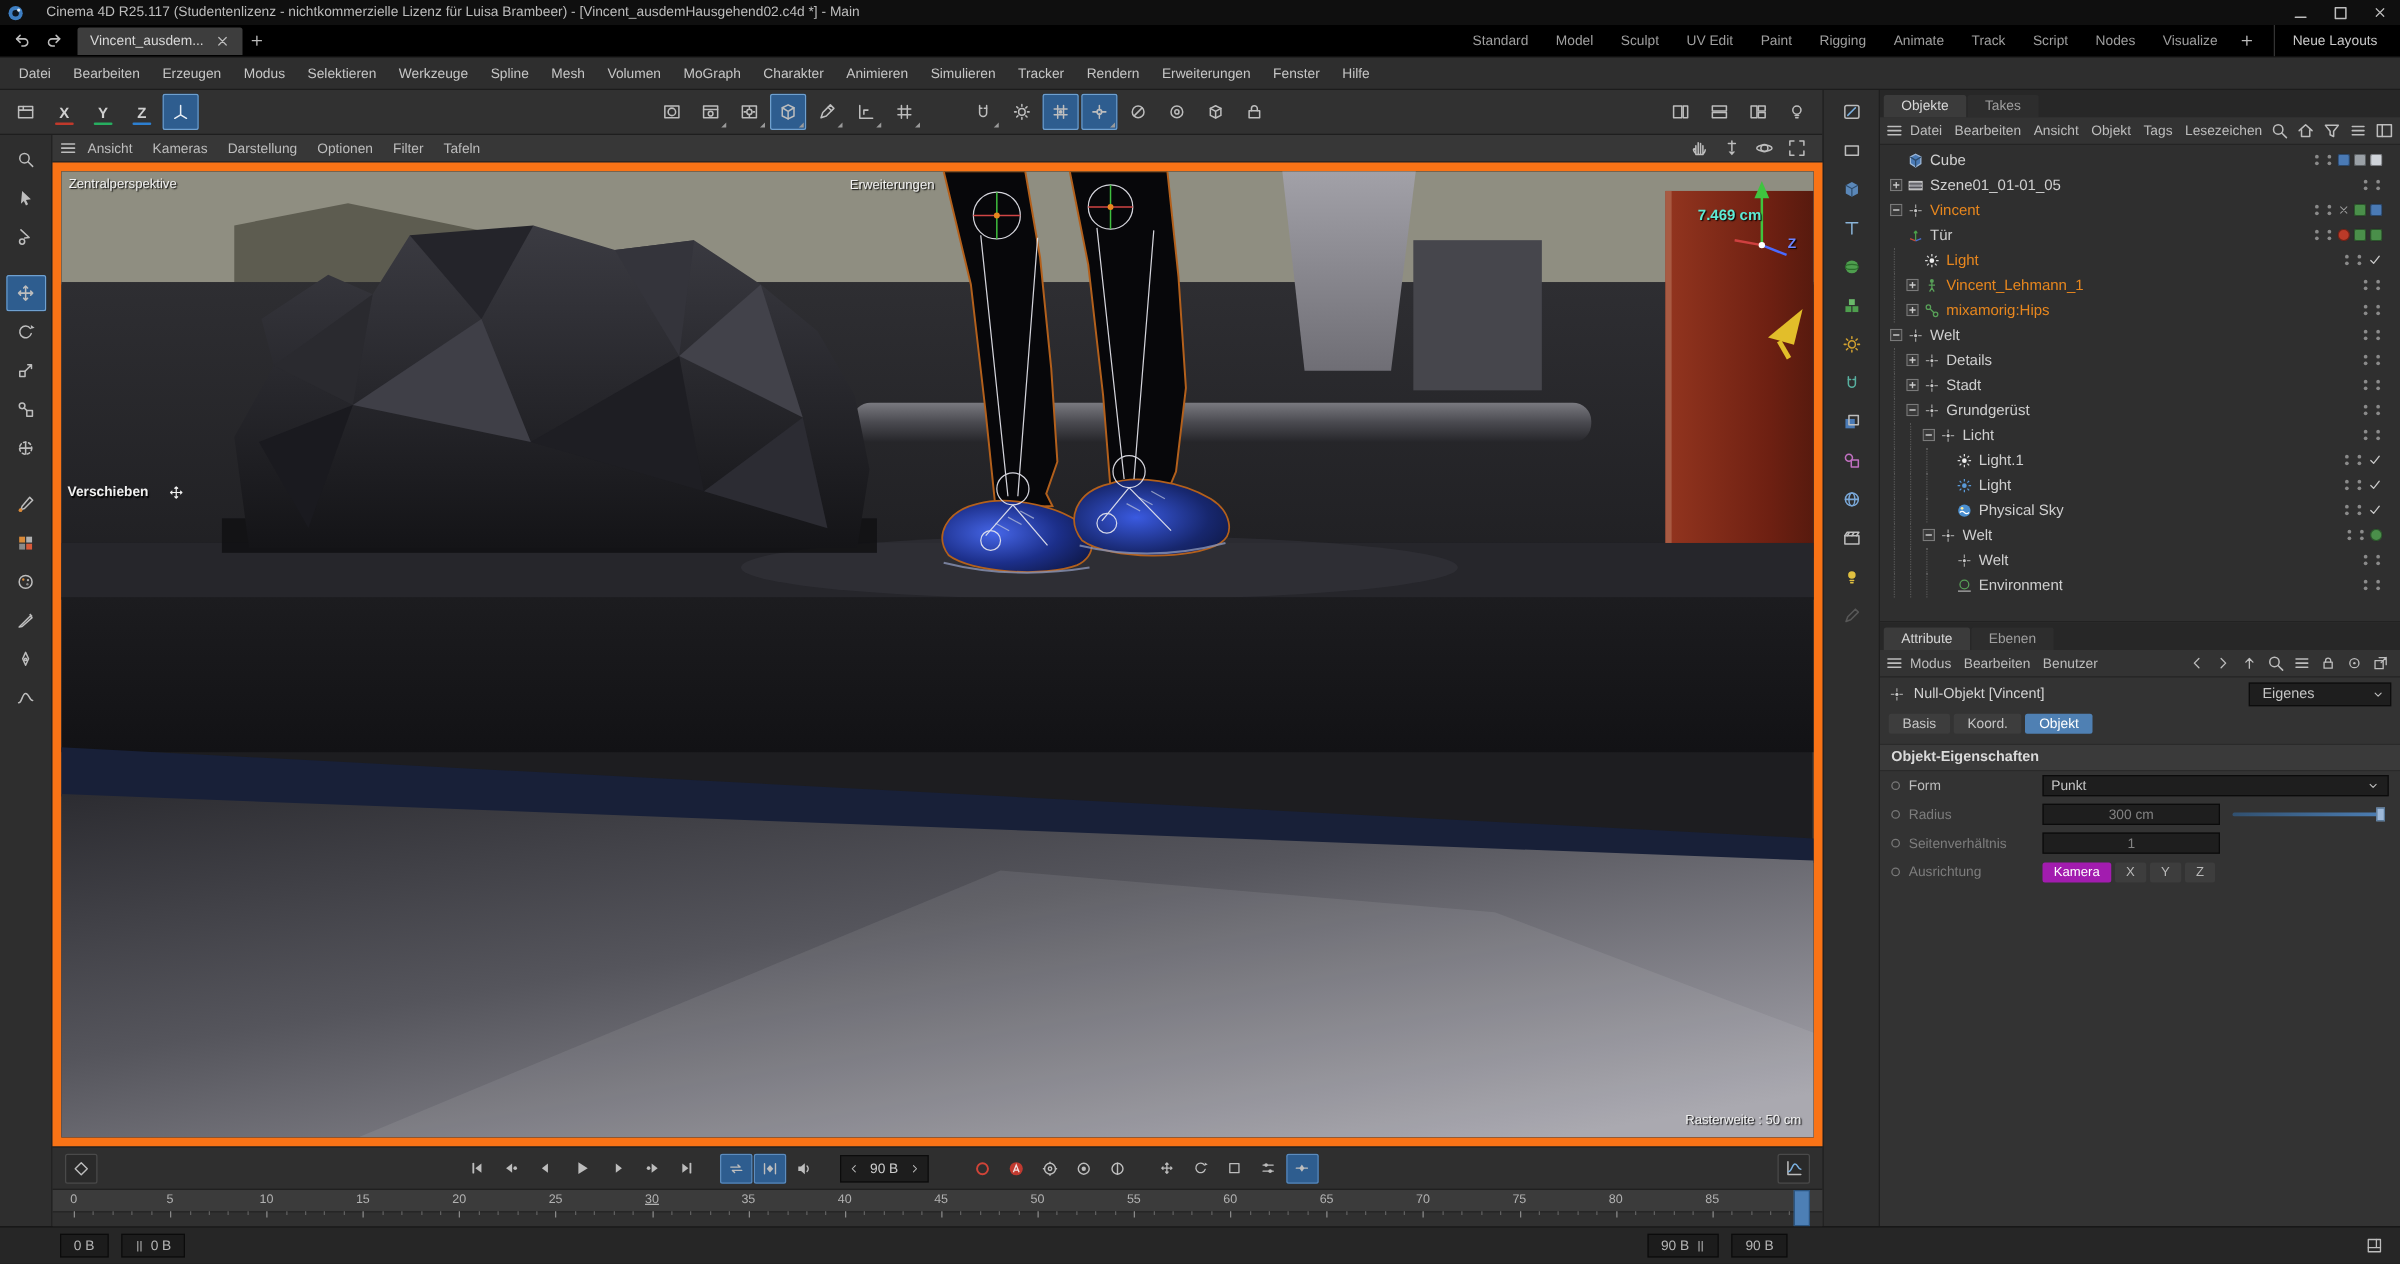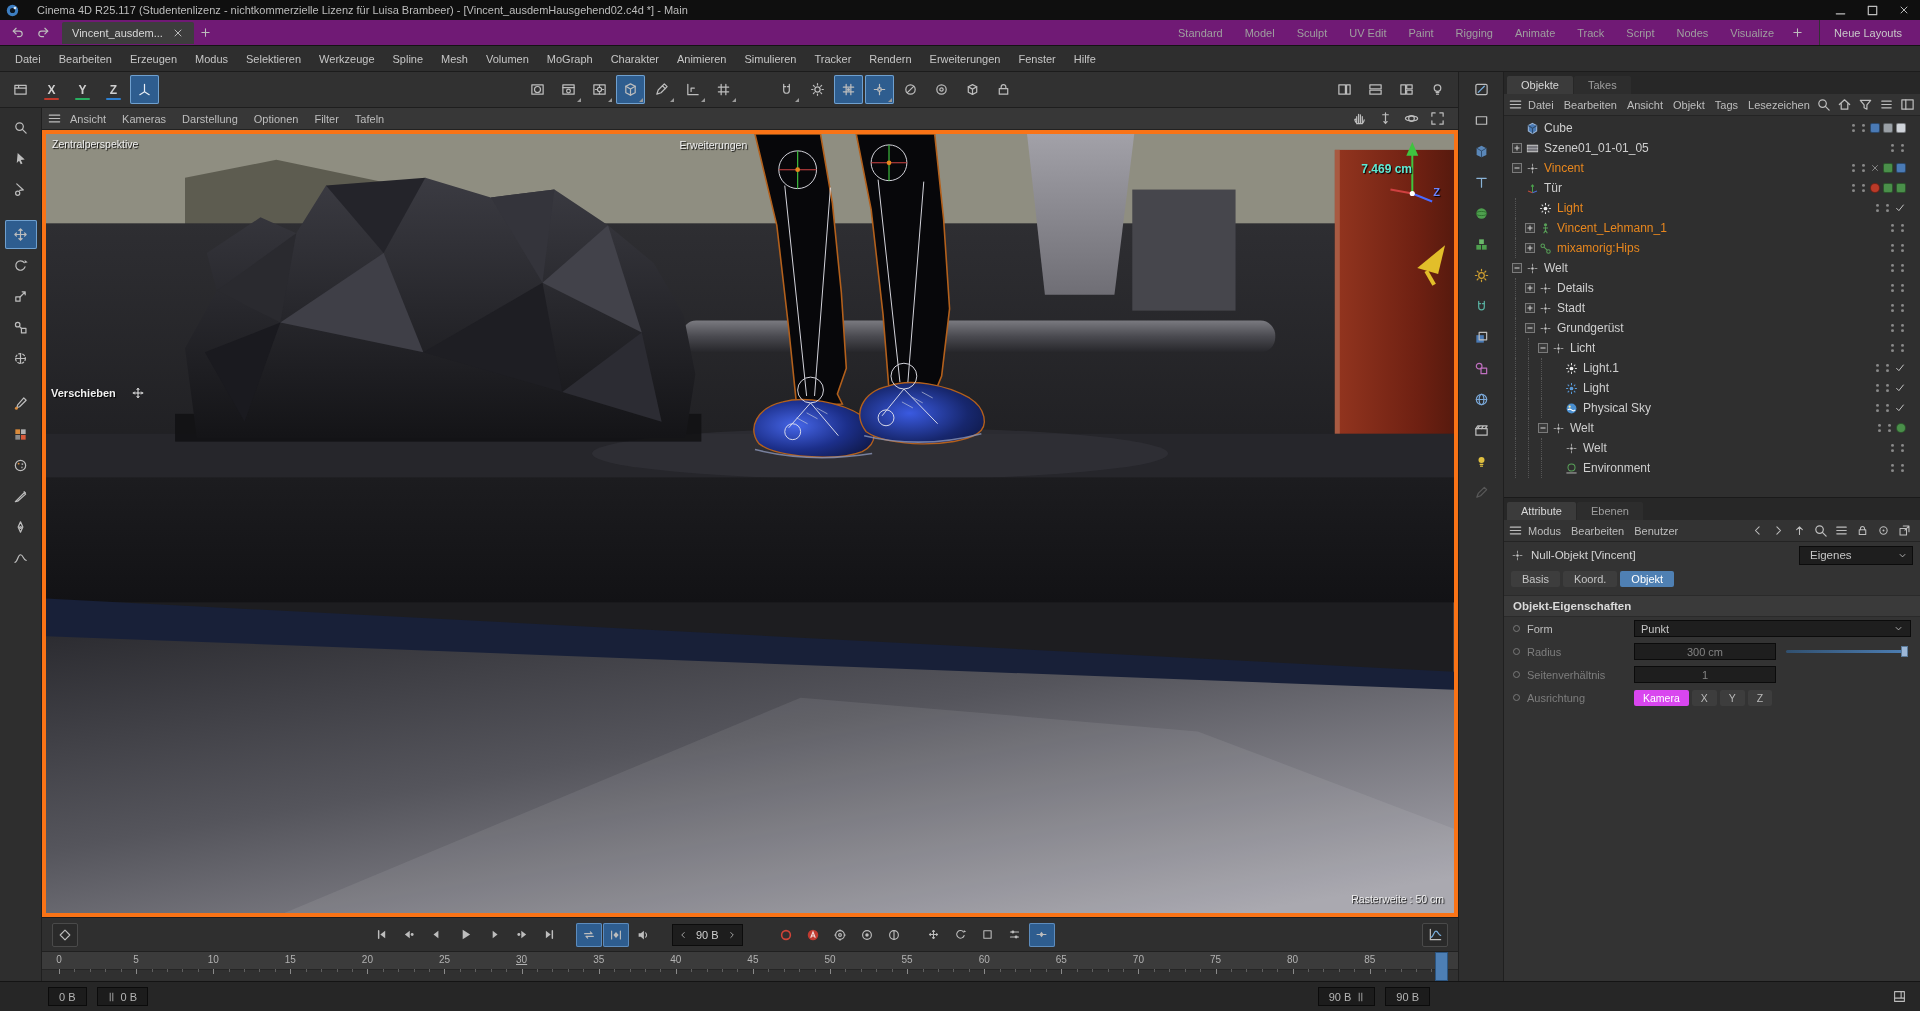--- a/index.html
+++ b/index.html
@@ -9,21 +9,21 @@
   .ic{display:inline-flex;align-items:center;justify-content:center}
   .ic svg{display:block}
 
   
   .titlebar{height:20px;background:#0f0f0f;display:flex;align-items:center;gap:18px;padding-left:6px;flex:0 0 auto}
   .titlebar .title{color:#bdbdbd;white-space:nowrap}
   .win-controls{margin-left:auto;display:flex;height:100%}
   .win-btn{width:32px;display:flex;align-items:center;justify-content:center}
 
   
-  .tabrow{height:26px;background:#701a75;display:flex;align-items:center;border-bottom:1px solid #141414;flex:0 0 auto;padding:0 4px}
+  .tabrow{height:26px;background:#000000;display:flex;align-items:center;border-bottom:1px solid #141414;flex:0 0 auto;padding:0 4px}
   .hist-btn{width:26px;height:100%;display:flex;align-items:center;justify-content:center}
   .doc-tab{display:flex;align-items:center;gap:9px;background:#3d3d3d;height:22px;padding:0 10px;margin-left:6px;color:#d8d8d8;border-radius:2px 2px 0 0}
   .add-tab{width:24px;height:100%;display:flex;align-items:center;justify-content:center}
   .layout-tabs{margin-left:auto;display:flex;align-items:center}
   .layout-tab{padding:0 11px;color:#9f9f9f}
   .newlayouts{display:flex;align-items:center;gap:6px;padding:0 14px;color:#c8c8c8;border-left:1px solid #333;margin-left:10px;height:100%}
 
   
   .menubar{height:26px;background:#2e2e2e;display:flex;align-items:center;padding-left:6px;border-bottom:1px solid #1c1c1c;flex:0 0 auto}
   .menu-item{padding:0 9px;color:#c6c6c6}
@@ -48,21 +48,21 @@
   .sbtn{width:32px;height:29px;display:flex;align-items:center;justify-content:center;border-radius:2px}
   .sbtn.active{background:#2e5d8f;box-shadow:inset 0 0 0 1px #6fa0cf}
   .s-gap{height:12px}
 
   
   .center{flex:1;display:flex;flex-direction:column;min-width:0;background:#262626}
   .vp-menubar{height:22px;background:#373737;display:flex;align-items:center;padding:0 5px;border-bottom:1px solid #222;color:#bdbdbd;flex:0 0 auto}
   .vp-menu-item{padding:0 8px}
   .vp-nav{margin-left:auto;display:flex;gap:4px;padding-right:5px}
   .vpnav-btn{width:22px;height:18px;display:flex;align-items:center;justify-content:center}
-  .viewport{flex:1;position:relative;overflow:hidden;background:#1d1d20;border:4px solid #f97316;box-shadow:inset 0 0 0 1px #3d3d3d}
+  .viewport{flex:1;position:relative;overflow:hidden;background:#1d1d20;border:7px solid #f97316;box-shadow:inset 0 0 0 1px #3d3d3d}
   .scene{position:absolute;inset:0;width:100%;height:100%}
   .vp-overlay{position:absolute;color:#f0f0f0;text-shadow:1px 1px 1px rgba(0,0,0,.95);font-size:10.5px;white-space:nowrap}
   .vp-tool{font-weight:bold;font-size:11px;display:flex;align-items:center;gap:16px}
 
   
   .playback{height:34px;background:#2f2f2f;display:flex;align-items:center;padding:0 10px;border-top:1px solid #1c1c1c;flex:0 0 auto}
   .pbtn{width:26px;height:24px;display:flex;align-items:center;justify-content:center;border-radius:2px}
   .pbtn.wide{width:32px}
   .pbtn.active{background:#2e5d8f;box-shadow:inset 0 0 0 1px #5d8cbd}
   .pbtn.boxed{border:1px solid #4a4a4a;background:#2a2a2a}
@@ -122,21 +122,21 @@
   .prop-row.disabled .plabel{color:#7d7d7d}
   .prop-row.disabled .pfield{color:#838383}
   .pfield{background:#1e1e1e;border:1px solid #0b0b0b;height:17px;display:flex;align-items:center;padding:0 6px;color:#c6c6c6}
   .pfield.num{width:142px;justify-content:center}
   .pfield.pdrop{flex:1;justify-content:space-between}
   .pslider{flex:1;height:17px;display:flex;align-items:center;padding:0 3px}
   .ptrack{flex:1;height:3px;background:linear-gradient(to right,#31506f,#4d7fb5);border-radius:2px;position:relative}
   .phandle{position:absolute;right:0;top:-4px;width:7px;height:11px;background:#9db8d8;border:1px solid #5a7a9a}
   .pbtns{display:flex;gap:3px}
   .pbtn2{padding:2px 9px;background:#3d3d3d;border-radius:2px;color:#b9b9b9;font-size:10.5px}
-  .pbtn2.active{background:#d946ef;color:#fff}
+  .pbtn2.active{background:#a21caf;color:#fff}
 
   
   .bottombar{height:30px;background:#262626;border-top:1px solid #141414;display:flex;align-items:center;padding:0 12px 0 48px;gap:10px;flex:0 0 auto}
   .bfield{background:#1c1c1c;border:1px solid #0b0b0b;height:19px;display:flex;align-items:center;padding:0 10px;gap:6px;color:#b5b5b5}
   .bspacer{flex:1}
   .bgap{width:440px}
 </style>
 </head>
 <body>
 

